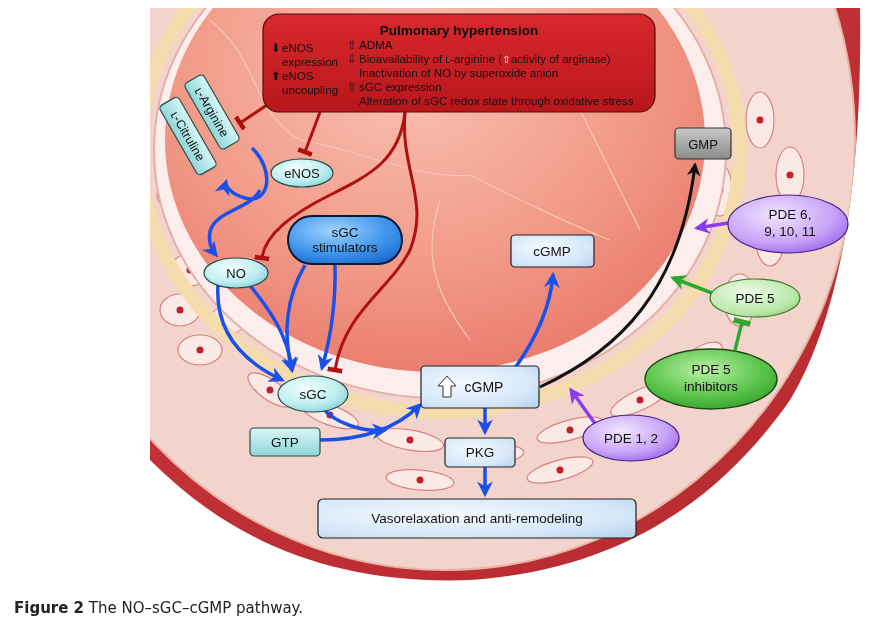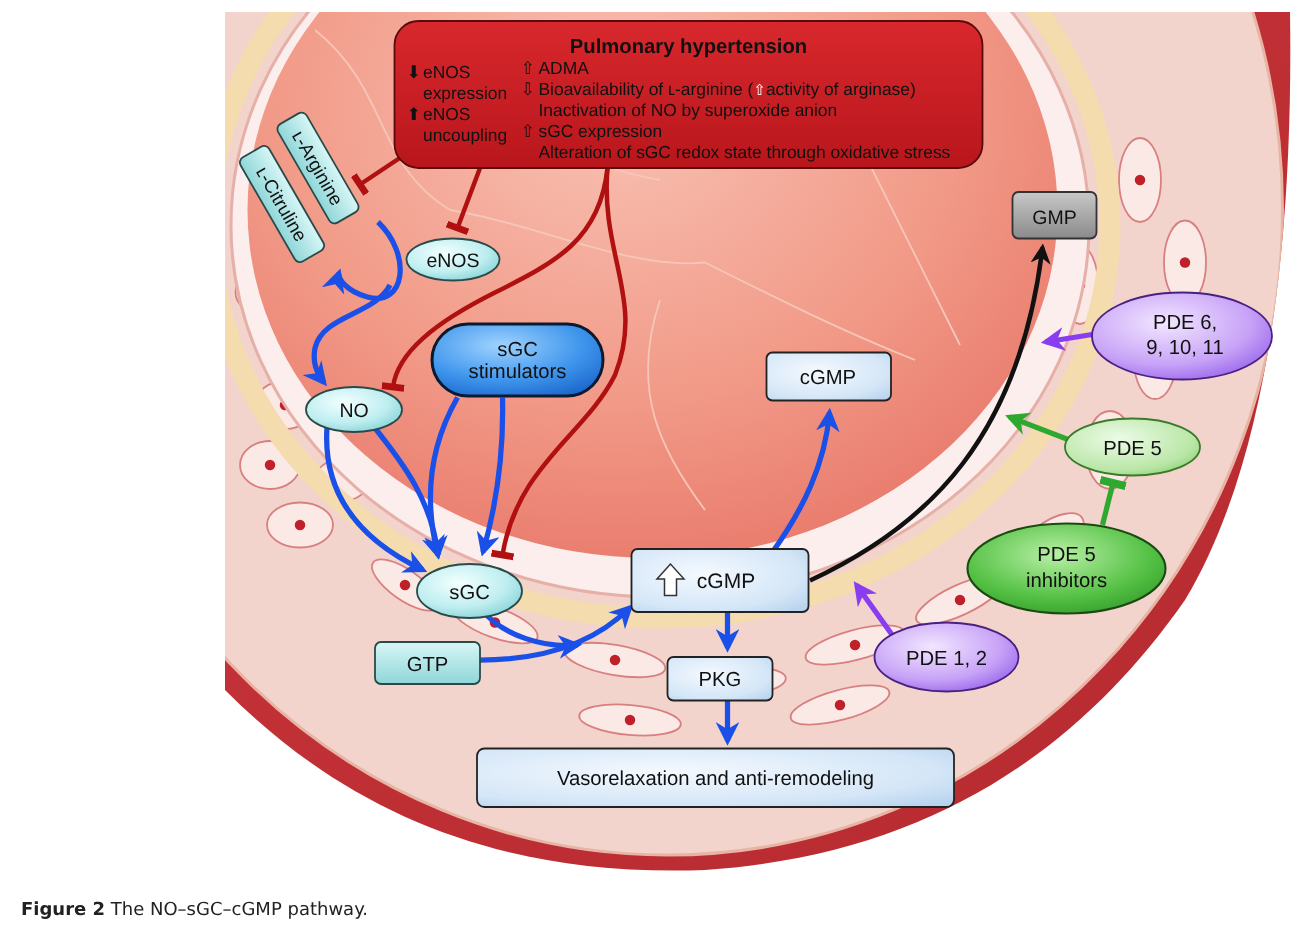--- a/index.html
+++ b/index.html
@@ -1,18 +1,18 @@
 <!DOCTYPE html>
 <html><head>
 <meta charset="utf-8">
 <style>
   html, body { margin:0; padding:0; background:#ffffff; }
   body { width:869px; height:619px; position:relative; overflow:hidden; font-family:"Liberation Sans", sans-serif; }
   #figure { position:absolute; left:0; top:0; width:869px; height:619px; }
-  .caption { position:absolute; left:14px; top:599px; font-family:"DejaVu Sans", sans-serif; font-size:12px; color:#222; white-space:nowrap; }
+  .caption { position:absolute; left:14px; top:599px; font-family:"DejaVu Sans", sans-serif; font-size:15px; color:#222; white-space:nowrap; }
   .caption .lbl { font-weight:bold; }
   .node-text { font-family:"Liberation Sans", sans-serif; fill:#111; }
   .ph-text { font-family:"Liberation Sans", sans-serif; fill:#111; font-size:11.6px; }
 </style>
 </head>
 <body>
 
 <svg id="figure" viewBox="0 0 869 619" xmlns="http://www.w3.org/2000/svg">
   <defs>
     <clipPath id="artClip">

